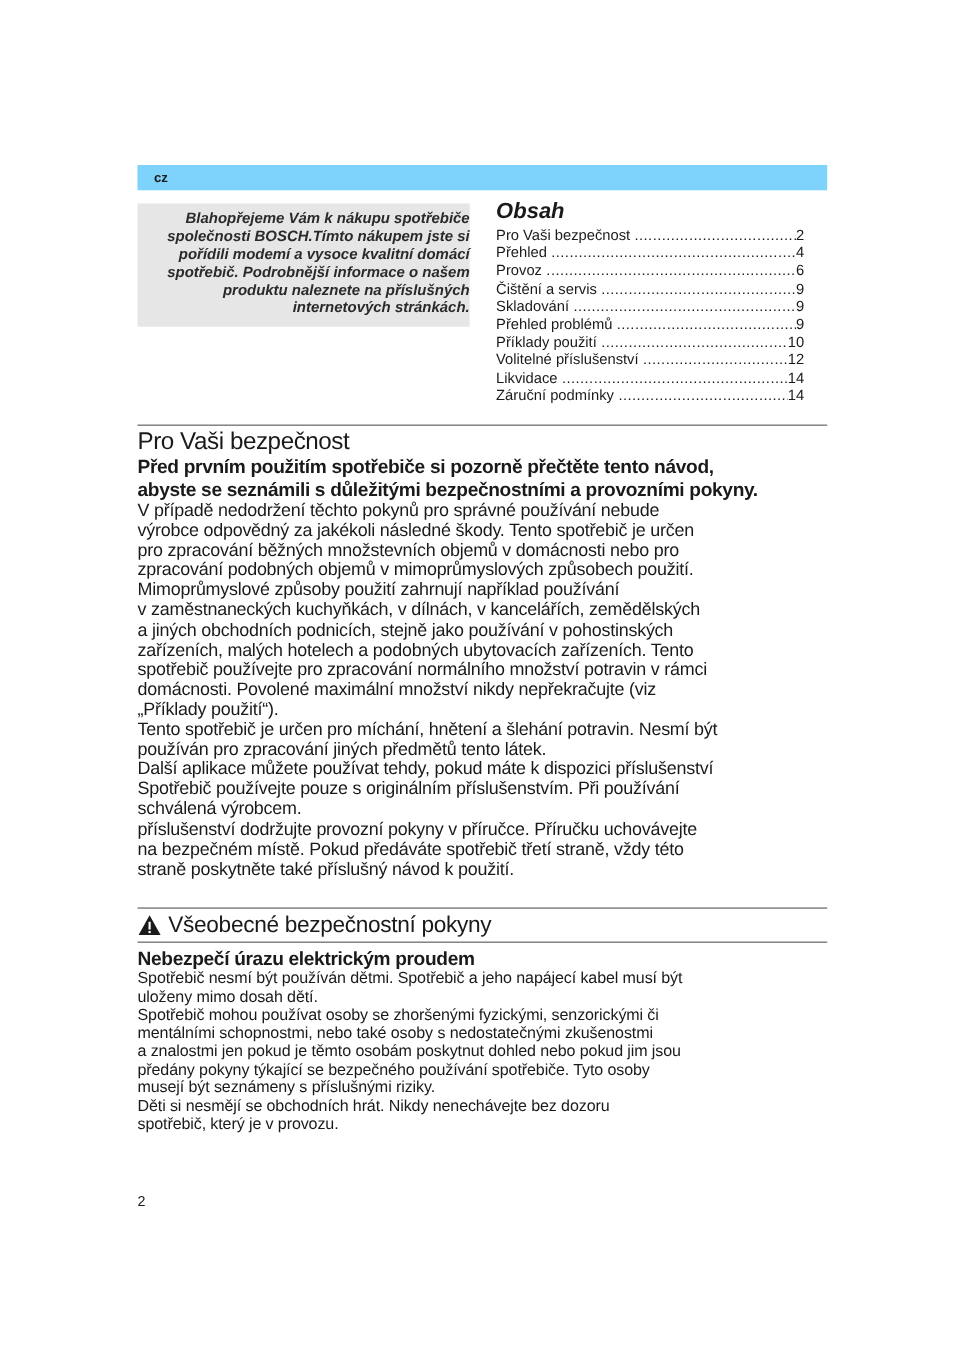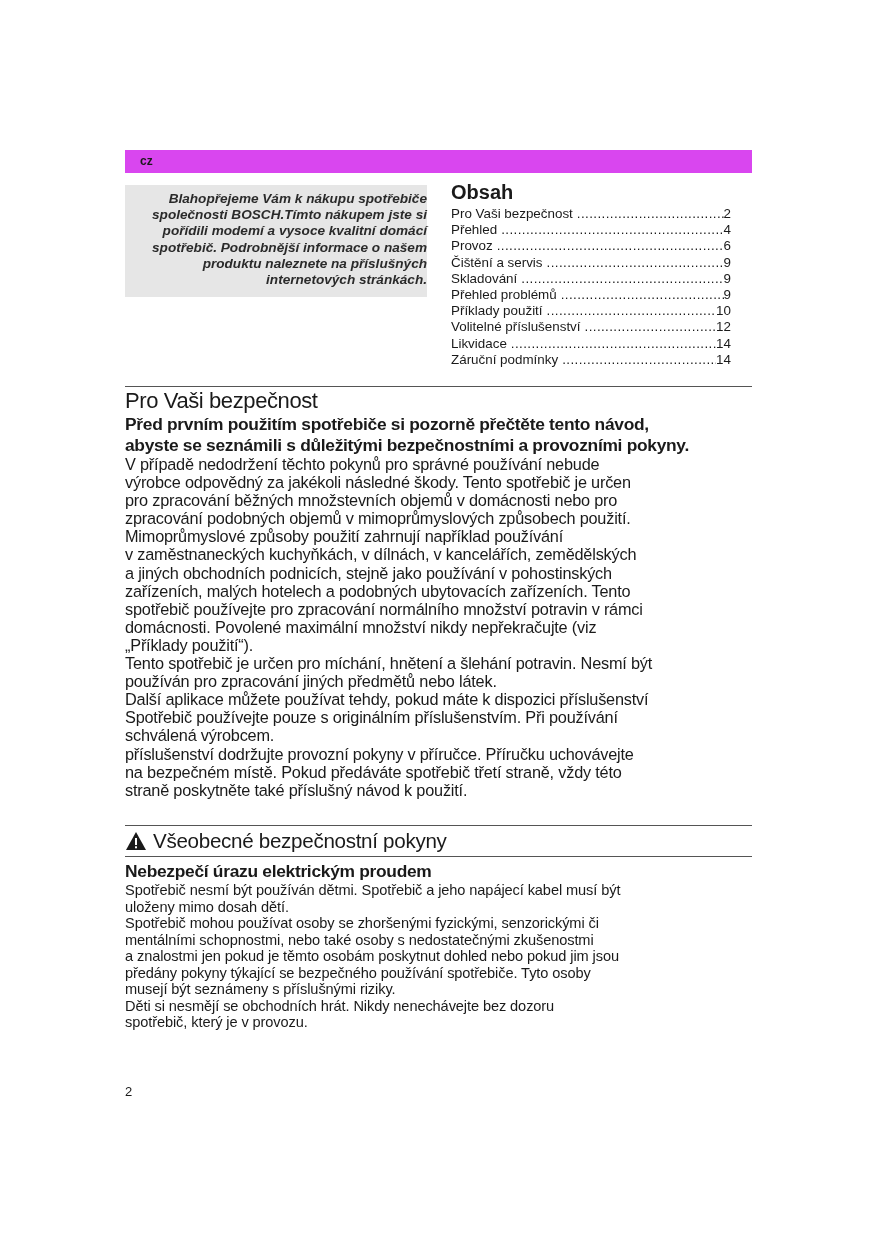--- a/index.html
+++ b/index.html
@@ -1,22 +1,22 @@
 <!DOCTYPE html>
 <html><head>
 <meta charset="utf-8">
 <style>
   html, body { margin:0; padding:0; background:#fff; }
   body { width:875px; height:1240px; position:relative; font-family:"Liberation Sans", sans-serif; color:#1a1a1a; overflow:hidden; }
-  .lang-bar { position:absolute; left:125px; top:150px; width:627px; height:23px; background:#d946ef; }
+  .lang-bar { position:absolute; left:125px; top:150px; width:627px; height:23px; background:#7dd3fc; }
   .lang-bar span { position:absolute; left:15px; top:4px; font-size:12px; font-weight:bold; }
   .intro { position:absolute; left:125px; top:185px; width:302px; height:112px; background:#e6e6e6; }
   .intro p { margin:0; padding:6px 0 0 8px; font-size:13.6px; font-weight:bold; font-style:italic; line-height:16.2px; color:#2a2a2a;text-align:right; }
   .toc { position:absolute; left:451px; top:180px; width:280px; }
-  .toc h2 { margin:0; font-size:20px; font-weight:bold; line-height:24px; }
+  .toc h2 { margin:0; font-size:20px; font-weight:bold; line-height:24px;font-style:italic; }
   .toc ul { list-style:none; margin:2px 0 0 0; padding:0; }
   .toc li { display:flex; font-size:13.4px; line-height:16.2px; white-space:nowrap; }
   .toc li .t { flex:0 0 auto; }
   .toc li .d { flex:1 1 auto; overflow:hidden; padding:0 1px 0 4px; }
   .toc li .d::after { content:"...................................................................................................."; letter-spacing:0.4px; }
   .toc li .p { flex:0 0 auto; }
   .rule { position:absolute; left:125px; width:627px; height:0; border-top:1.3px solid #555; }
   .sec1 { position:absolute; left:125px; top:388px; width:640px; }
   .sec1 h1 { margin:0; font-size:22px; font-weight:normal; line-height:26px; letter-spacing:-0.4px; }
   .sec1 h3 { margin:0; font-size:17.4px; font-weight:bold; line-height:20.5px; letter-spacing:-0.3px; }
@@ -107,21 +107,21 @@
       <p>pro zpracování běžných množstevních objemů v domácnosti nebo pro</p>
       <p>zpracování podobných objemů v mimoprůmyslových způsobech použití.</p>
       <p>Mimoprůmyslové způsoby použití zahrnují například používání</p>
       <p>v zaměstnaneckých kuchyňkách, v dílnách, v kancelářích, zemědělských</p>
       <p>a jiných obchodních podnicích, stejně jako používání v pohostinských</p>
       <p>zařízeních, malých hotelech a podobných ubytovacích zařízeních. Tento</p>
       <p>spotřebič používejte pro zpracování normálního množství potravin v rámci</p>
       <p>domácnosti. Povolené maximální množství nikdy nepřekračujte (viz</p>
       <p>„Příklady použití“).</p>
       <p>Tento spotřebič je určen pro míchání, hnětení a šlehání potravin. Nesmí být</p>
-      <p>používán pro zpracování jiných předmětů nebo látek.</p>
+      <p>používán pro zpracování jiných předmětů tento látek.</p>
       <p>Další aplikace můžete používat tehdy, pokud máte k dispozici příslušenství</p>
       <p>Spotřebič používejte pouze s originálním příslušenstvím. Při používání</p>
       <p>schválená výrobcem.</p>
       <p>příslušenství dodržujte provozní pokyny v příručce. Příručku uchovávejte</p>
       <p>na bezpečném místě. Pokud předáváte spotřebič třetí straně, vždy této</p>
       <p>straně poskytněte také příslušný návod k použití.</p>
     </div>
 </div>
 
 <div class="rule" style="top:825px;"></div>

